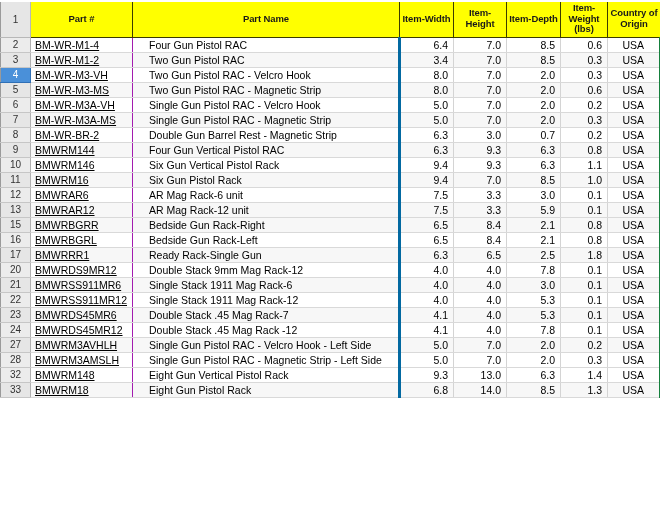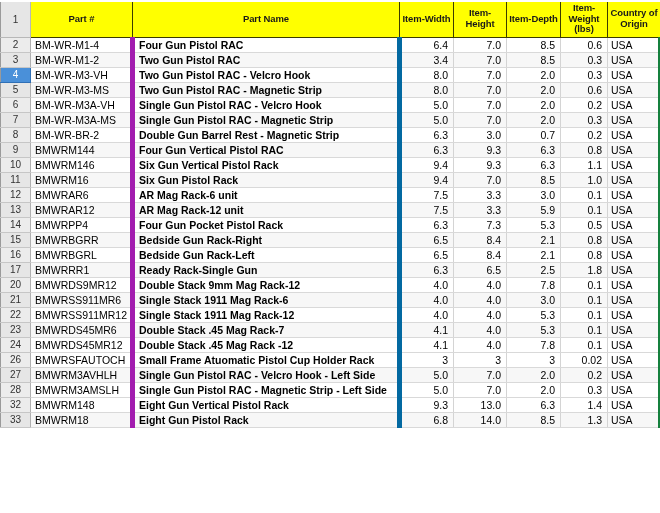--- a/index.html
+++ b/index.html
@@ -99,38 +99,39 @@
 
   td.rownum.selected {
     background: #4a90d9;
     color: #ffffff;
     border-right: 1px solid #2f6fb5;
     border-bottom: 1px solid #2f6fb5;
   }
 
   td.partnum {
     text-align: left;
-    border-right: 5px solid #a21caf;
+    border-right: 1px solid #a21caf;
     padding-left: 4px;
+    text-decoration: underline;
   }
 
   td.partname {
     text-align: left;
-    border-right: 5px solid #0369a1;
-    padding-left: 4px;
-    font-weight: bold;
+    border-right: 3px solid #0369a1;
+    padding-left: 16px;
   }
 
   td.num {
     text-align: right;
     padding-right: 5px;
   }
 
   td.country {
-    border-right: 6px solid #15803d;
+    text-align: center;
+    border-right: 4px solid #15803d;
   }
 
   
   #top-edge {
     position: absolute;
     top: 0; left: 0;
     width: 660px; height: 2px;
     background: #ffffff;
     z-index: 5;
     pointer-events: none;
@@ -279,30 +280,20 @@
         <tr class="data-row alt">
           <td class="rownum">13</td>
           <td class="partnum">BMWRAR12</td>
           <td class="partname">AR Mag Rack-12 unit</td>
           <td class="num">7.5</td>
           <td class="num">3.3</td>
           <td class="num">5.9</td>
           <td class="num">0.1</td>
           <td class="country">USA</td>
         </tr>
-        <tr class="data-row">
-          <td class="rownum">14</td>
-          <td class="partnum">BMWRPP4</td>
-          <td class="partname">Four Gun Pocket Pistol Rack</td>
-          <td class="num">6.3</td>
-          <td class="num">7.3</td>
-          <td class="num">5.3</td>
-          <td class="num">0.5</td>
-          <td class="country">USA</td>
-        </tr>
         <tr class="data-row alt">
           <td class="rownum">15</td>
           <td class="partnum">BMWRBGRR</td>
           <td class="partname">Bedside Gun Rack-Right</td>
           <td class="num">6.5</td>
           <td class="num">8.4</td>
           <td class="num">2.1</td>
           <td class="num">0.8</td>
           <td class="country">USA</td>
         </tr>
@@ -369,30 +360,20 @@
         <tr class="data-row">
           <td class="rownum">24</td>
           <td class="partnum">BMWRDS45MR12</td>
           <td class="partname">Double Stack .45 Mag Rack -12</td>
           <td class="num">4.1</td>
           <td class="num">4.0</td>
           <td class="num">7.8</td>
           <td class="num">0.1</td>
           <td class="country">USA</td>
         </tr>
-        <tr class="data-row">
-          <td class="rownum">26</td>
-          <td class="partnum">BMWRSFAUTOCH</td>
-          <td class="partname">Small Frame Atuomatic Pistol Cup Holder Rack</td>
-          <td class="num">3</td>
-          <td class="num">3</td>
-          <td class="num">3</td>
-          <td class="num">0.02</td>
-          <td class="country">USA</td>
-        </tr>
         <tr class="data-row alt">
           <td class="rownum">27</td>
           <td class="partnum">BMWRM3AVHLH</td>
           <td class="partname">Single Gun Pistol RAC - Velcro Hook - Left Side</td>
           <td class="num">5.0</td>
           <td class="num">7.0</td>
           <td class="num">2.0</td>
           <td class="num">0.2</td>
           <td class="country">USA</td>
         </tr>

